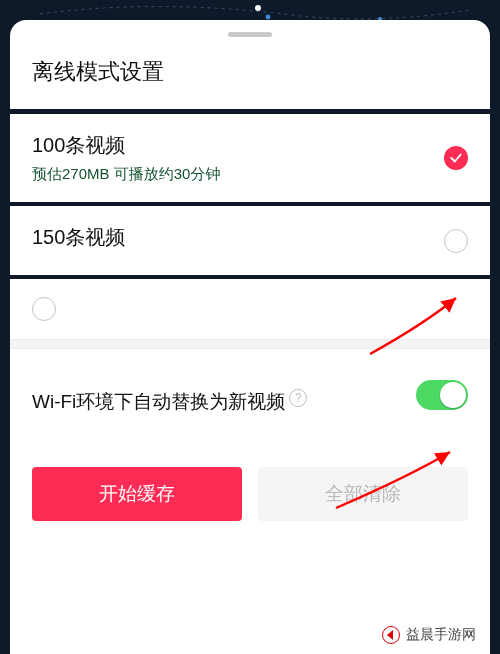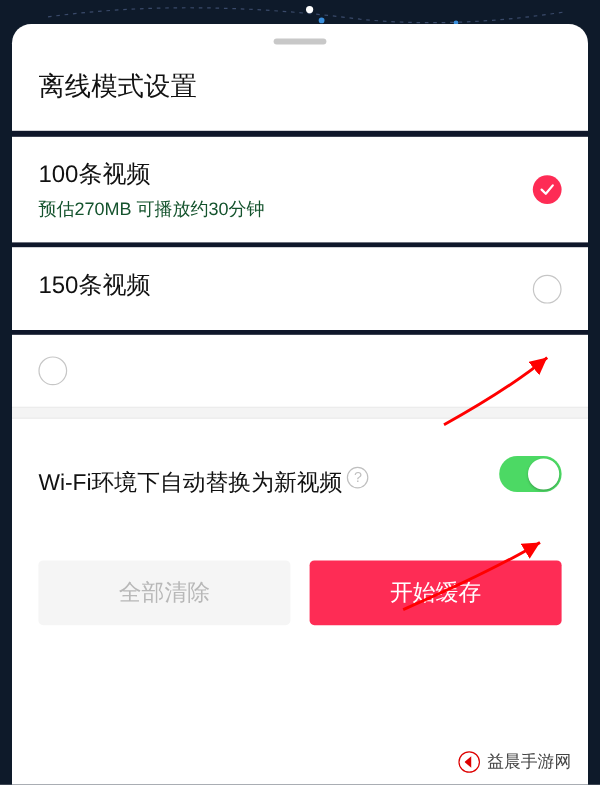--- a/index.html
+++ b/index.html
@@ -137,22 +137,22 @@
     <div class="wifi-label-wrap">
       <span class="wifi-label">Wi-Fi环境下自动替换为新视频</span>
       <span class="help-icon">?</span>
     </div>
     <div class="switch">
       <div class="switch-knob"></div>
     </div>
   </div>
 
   <div class="button-bar">
+    <div class="btn btn-start">开始缓存</div>
     <div class="btn btn-clear">全部清除</div>
-    <div class="btn btn-start">开始缓存</div>
   </div>
 
   <div class="arrow" style="left:354px; top:272px; width:100px; height:70px;">
     <svg width="100" height="70">
       <defs>
           <marker id="ah1" markerWidth="8" markerHeight="8" refX="6" refY="3" orient="auto">
             <path d="M0 0 L6 3 L0 6 Z" fill="#ff0000"></path>
           </marker>
         </defs>
       <path d="M6 62 Q 60 32 92 6" stroke="#ff0000" stroke-width="2.4" fill="none" marker-end="url(#ah1)"></path>

